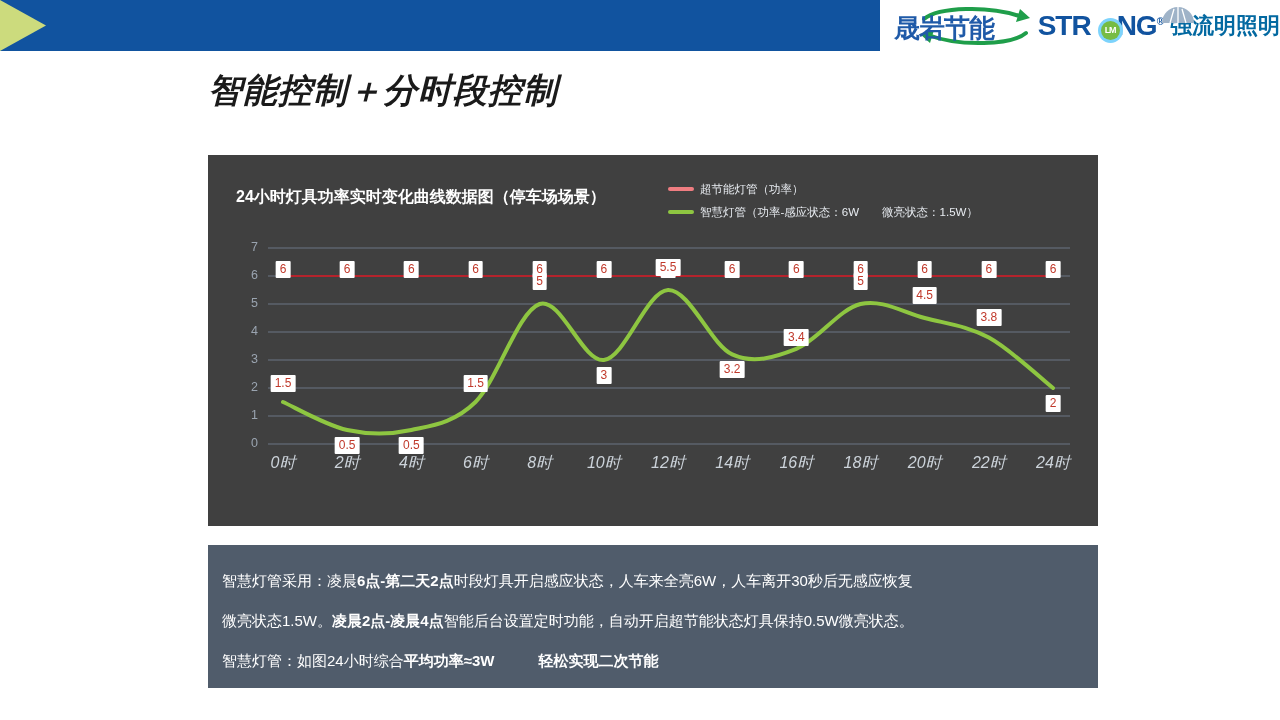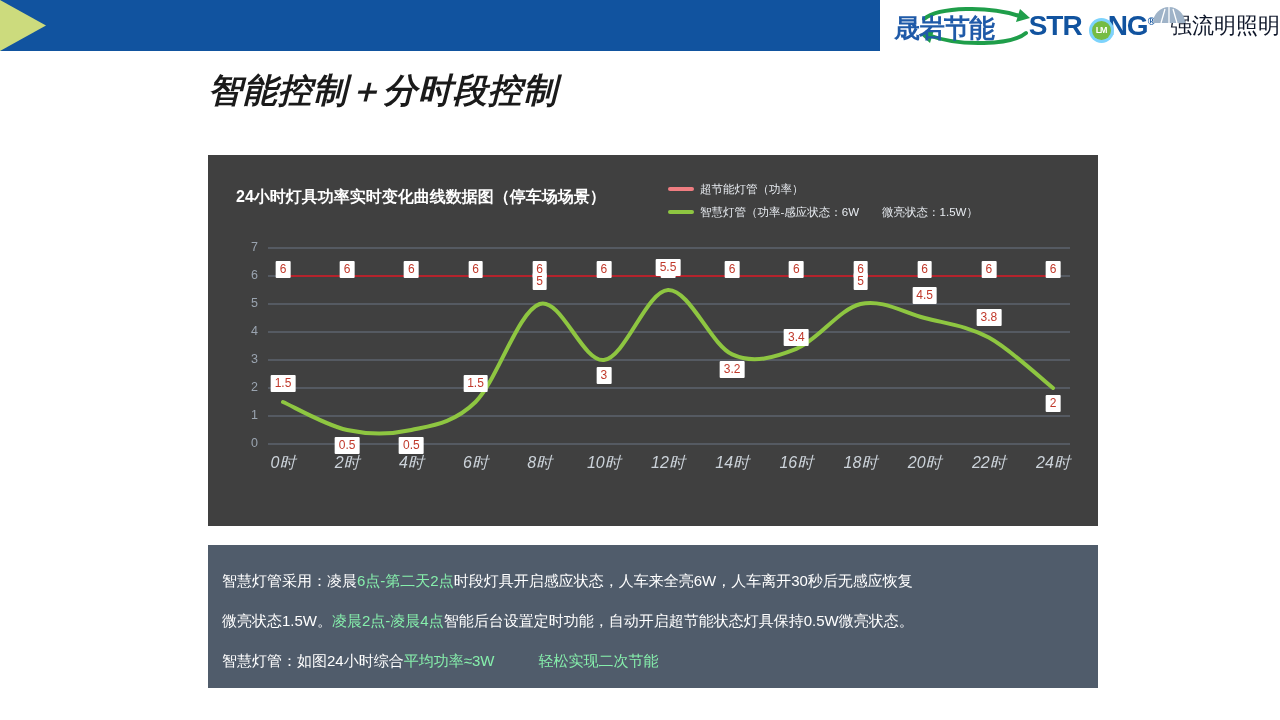--- a/index.html
+++ b/index.html
@@ -108,24 +108,24 @@
     line-height: 1;
   }
   .logo-reg {
     font-size: 10px;
     vertical-align: super;
     color: #11539f;
     font-weight: bold;
   }
   .logo-cn {
     font-size: 22px;
-    font-weight: normal;
-    color: #0f172a;
-    white-space: nowrap;
-    margin-left: 16px;
+    font-weight: bold;
+    color: #0369a1;
+    white-space: nowrap;
+    margin-left: 7px;
   }
   .logo-fan {
     position: absolute;
     left: 122px; top: 3px;
     z-index: 1;
   }
 
   
   .subtitle {
     position: absolute;
@@ -231,22 +231,22 @@
     padding: 16px 14px 0 14px;
     box-sizing: border-box;
   }
   .text-line {
     color: #ffffff;
     font-size: 15px;
     line-height: 40px;
     white-space: nowrap;
   }
   .hl-orange {
-    color: #86efac;
-    font-weight: normal;
+    color: #ffffff;
+    font-weight: bold;
   }
 </style>
 </head>
 <body>
 
 <div class="header">
   <div class="header-bar"></div>
   <div class="header-arrow">
     <svg width="46" height="51" viewBox="0 0 46 51">
       <polygon points="0,0 0,51 46,25.5" fill="#ccdb7d"></polygon>

